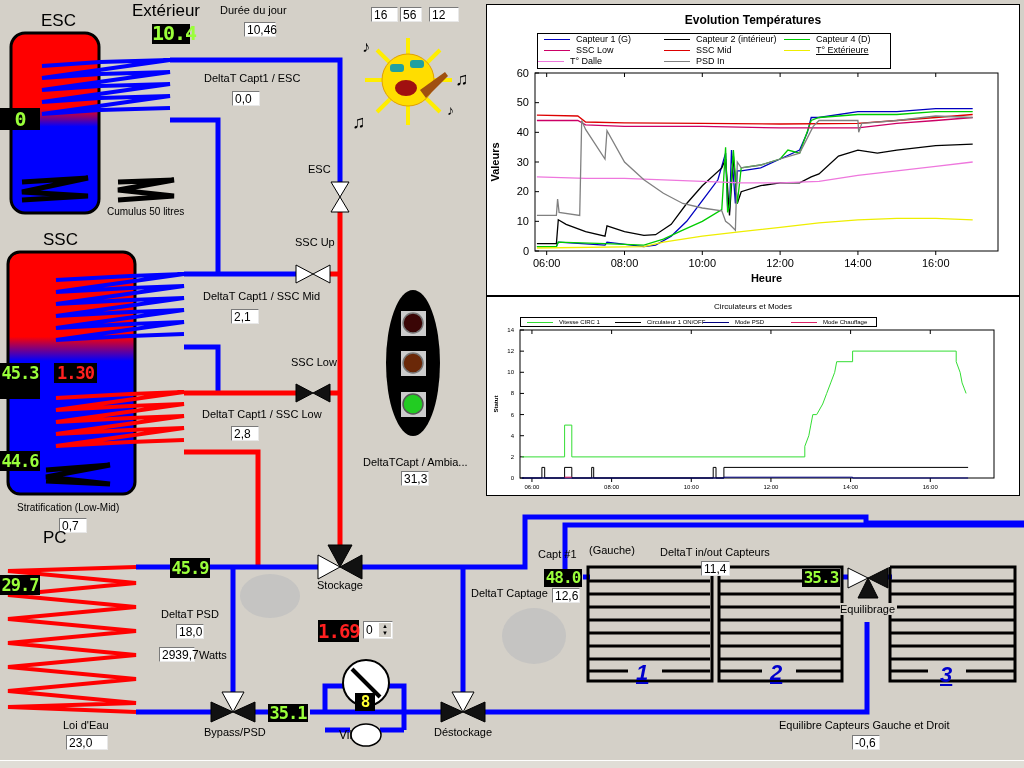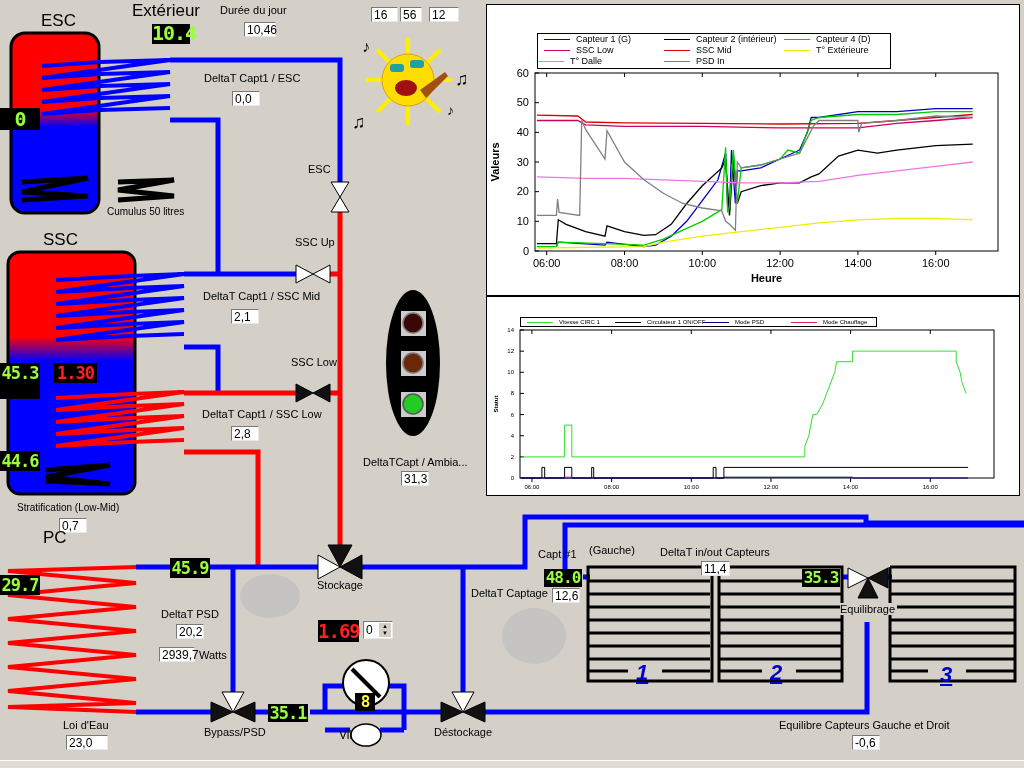--- a/index.html
+++ b/index.html
@@ -212,21 +212,21 @@
 <div class="lbl" style="left:17px;top:502px;font-size:10px">Stratification (Low-Mid)</div>
 <div class="box" style="left:59px;top:518px;width:28px">0,7</div>
 
 <div class="lbl" style="left:363px;top:456px">DeltaTCapt / Ambia...</div>
 <div class="box" style="left:401px;top:471px;width:28px">31,3</div>
 
 <div class="lbl-big" style="left:43px;top:528px">PC</div>
 <div class="lcd green" style="left:0;top:575px;width:40px;height:20px;font-size:17px;line-height:20px">29.7</div>
 <div class="lcd green" style="left:170px;top:558px;width:40px;height:20px;font-size:17px;line-height:20px">45.9</div>
 <div class="lbl" style="left:161px;top:608px">DeltaT PSD</div>
-<div class="box" style="left:176px;top:624px;width:28px">20,2</div>
+<div class="box" style="left:176px;top:624px;width:28px">18,0</div>
 <div class="box" style="left:159px;top:647px;width:36px">2939,7</div>
 <div class="lbl" style="left:199px;top:649px">Watts</div>
 <div class="lbl" style="left:63px;top:719px">Loi d'Eau</div>
 <div class="box" style="left:66px;top:735px;width:42px">23,0</div>
 <div class="lbl" style="left:204px;top:726px">Bypass/PSD</div>
 <div class="lbl" style="left:317px;top:579px">Stockage</div>
 <div class="lbl" style="left:434px;top:726px">Déstockage</div>
 <div class="lcd green" style="left:268px;top:704px;width:40px;height:18px;font-size:17px;line-height:18px">35.1</div>
 <div class="lcd red" style="left:318px;top:620px;width:41px;height:22px;font-size:19px;line-height:22px">1.69</div>
 <div class="box" style="left:363px;top:621px;width:30px;height:18px;line-height:16px">
@@ -246,27 +246,28 @@
 <div class="box" style="left:701px;top:561px;width:29px">11,4</div>
 <div class="lcd green" style="left:802px;top:569px;width:38px;height:18px;font-size:16px;line-height:18px">35.3</div>
 <div class="lbl" style="left:840px;top:603px;background:#d4d0c8">Equilibrage</div>
 <div class="lbl" style="left:636px;top:660px;font-size:22px;font-weight:bold;font-style:italic;color:#0000cc;text-decoration:underline">1</div>
 <div class="lbl" style="left:770px;top:660px;font-size:22px;font-weight:bold;font-style:italic;color:#0000cc;text-decoration:underline">2</div>
 <div class="lbl" style="left:940px;top:662px;font-size:22px;font-weight:bold;font-style:italic;color:#0000cc;text-decoration:underline">3</div>
 <div class="lbl" style="left:779px;top:719px">Equilibre Capteurs Gauche et Droit</div>
 <div class="box" style="left:852px;top:735px;width:28px">-0,6</div>
 
 <div class="chart-panel" style="left:486px;top:4px;width:532px;height:290px">
+  <div class="chart-title" style="left:0;top:8px;width:532px">Evolution Températures</div>
   <div class="abs" id="legend1" style="left:50px;top:28px;width:352px;height:34px;border:1px solid #000">
       <div class="abs" style="left: 6px; top: 0px; font-size: 9px; white-space: nowrap; line-height: 11px;"><span style="display: inline-block; width: 26px; height: 1px; background: rgb(0, 0, 192); vertical-align: middle; margin-right: 6px;"></span><span>Capteur 1 (G)</span></div>
       <div class="abs" style="left: 126px; top: 0px; font-size: 9px; white-space: nowrap; line-height: 11px;"><span style="display: inline-block; width: 26px; height: 1px; background: rgb(0, 0, 0); vertical-align: middle; margin-right: 6px;"></span><span>Capteur 2 (intérieur)</span></div>
       <div class="abs" style="left: 246px; top: 0px; font-size: 9px; white-space: nowrap; line-height: 11px; text-align: center;"><span style="display: inline-block; width: 26px; height: 1px; background: rgb(0, 204, 0); vertical-align: middle; margin-right: 6px;"></span><span>Capteur 4 (D)</span></div>
       <div class="abs" style="left: 6px; top: 11px; font-size: 9px; white-space: nowrap; line-height: 11px;"><span style="display: inline-block; width: 26px; height: 1px; background: rgb(204, 0, 102); vertical-align: middle; margin-right: 6px;"></span><span>SSC Low</span></div>
       <div class="abs" style="left: 126px; top: 11px; font-size: 9px; white-space: nowrap; line-height: 11px;"><span style="display: inline-block; width: 26px; height: 1px; background: rgb(221, 0, 0); vertical-align: middle; margin-right: 6px;"></span><span>SSC Mid</span></div>
-      <div class="abs" style="left: 246px; top: 11px; font-size: 9px; white-space: nowrap; line-height: 11px;"><span style="display: inline-block; width: 26px; height: 1px; background: rgb(238, 238, 0); vertical-align: middle; margin-right: 6px;"></span><span>T° Extérieure</span></div>
+      <div class="abs" style="left: 246px; top: 11px; font-size: 9px; white-space: nowrap; line-height: 11px; text-decoration: underline;"><span style="display: inline-block; width: 26px; height: 1px; background: rgb(238, 238, 0); vertical-align: middle; margin-right: 6px;"></span><span>T° Extérieure</span></div>
       <div class="abs" style="left: 0; top: 22px; font-size: 9px; white-space: nowrap; line-height: 11px;"><span style="display: inline-block; width: 26px; height: 1px; background: rgb(238, 119, 221); vertical-align: middle; margin-right: 6px;"></span><span>T° Dalle</span></div>
       <div class="abs" style="left: 126px; top: 22px; font-size: 9px; white-space: nowrap; line-height: 11px;"><span style="display: inline-block; width: 26px; height: 1px; background: rgb(128, 128, 128); vertical-align: middle; margin-right: 6px;"></span><span>PSD In</span></div>
     </div>
   <svg id="chart1" style="left:0;top:0" width="532" height="290">
       <rect x="48" y="68" width="463" height="178" fill="none" stroke="#000"></rect>
       <line x1="48" x2="52" y1="246" y2="246" stroke="#000"></line>
       <text x="42" y="249.66666666666666" text-anchor="end" font-size="11" font-family="Liberation Sans, sans-serif">0</text>
       <line x1="48" x2="52" y1="216.33333333333334" y2="216.33333333333334" stroke="#000"></line>
       <text x="42" y="220" text-anchor="end" font-size="11" font-family="Liberation Sans, sans-serif">10</text>
       <line x1="48" x2="52" y1="186.66666666666669" y2="186.66666666666669" stroke="#000"></line>
@@ -304,20 +305,21 @@
       <path d="M49.9,241.6L69.4,241.6L71.3,237.1L118.0,238.6L156.9,240.1L176.4,234.1L195.8,225.2L215.3,216.3L234.8,204.5L238.6,142.2L240.6,207.4L242.5,201.5L246.4,145.1L250.3,198.5L254.2,162.9L273.7,160.0L293.1,154.0L300.9,145.1L312.6,148.1L324.2,115.5L332.0,112.5L370.9,109.5L409.8,109.5L448.7,106.6L485.7,106.6" fill="none" stroke="#00cc00" stroke-width="1.3"></path>
       <path d="M49.9,115.5L90.8,115.5L98.6,119.9L137.5,121.4L215.3,121.4L293.1,122.9L370.9,122.9L409.8,118.4L448.7,115.5L485.7,112.5" fill="none" stroke="#cc0066" stroke-width="1.3"></path>
       <path d="M49.9,110.1L90.8,111.0L98.6,117.0L137.5,117.8L215.3,118.4L293.1,119.0L370.9,118.4L409.8,115.5L448.7,112.5L485.7,109.5" fill="none" stroke="#dd0000" stroke-width="1.3"></path>
       <path d="M49.9,243.0L156.9,241.6L176.4,237.1L215.3,231.2L254.2,226.7L293.1,222.3L332.0,217.8L370.9,214.8L409.8,213.4L448.7,213.4L485.7,214.8" fill="none" stroke="#eeee00" stroke-width="1.3"></path>
       <path d="M49.9,171.8L98.6,173.3L137.5,173.3L176.4,174.8L215.3,176.3L254.2,177.8L293.1,177.8L332.0,176.3L370.9,170.4L409.8,165.9L448.7,161.4L485.7,157.0" fill="none" stroke="#ee77dd" stroke-width="1.3"></path>
       <path d="M49.9,210.4L69.4,210.4L70.6,194.1L72.1,207.4L92.7,210.4L94.7,115.5L98.6,124.4L118.0,154.0L120.0,125.8L137.5,157.0L156.9,174.8L176.4,188.2L195.8,198.5L215.3,203.0L234.8,205.9L238.6,216.3L242.5,219.3L248.4,225.2L250.3,157.0L254.2,162.9L273.7,160.0L293.1,154.0L312.6,148.1L326.2,121.4L332.0,115.5L370.9,115.5L371.7,127.3L374.8,118.4L409.8,115.5L448.7,111.0L485.7,112.5" fill="none" stroke="#808080" stroke-width="1.3"></path>
     </svg>
 </div>
 
 <div class="chart-panel" style="left:486px;top:296px;width:532px;height:198px">
+  <div class="chart-title" style="left:0;top:5px;width:532px;font-size:8px;font-weight:normal">Circulateurs et Modes</div>
   <div class="abs" id="legend2" style="left:33px;top:20px;width:355px;height:8px;border:1px solid #000">
       <div class="abs" style="left: 6px; top: 0px; font-size: 6px; white-space: nowrap; line-height: 8px;"><span style="display: inline-block; width: 26px; height: 1px; background: rgb(51, 221, 51); vertical-align: middle; margin-right: 6px;"></span><span>Vitesse CIRC 1</span></div>
       <div class="abs" style="left: 94px; top: 0px; font-size: 6px; white-space: nowrap; line-height: 8px;"><span style="display: inline-block; width: 26px; height: 1px; background: rgb(0, 0, 0); vertical-align: middle; margin-right: 6px;"></span><span>Circulateur 1 ON/OFF</span></div>
       <div class="abs" style="left: 182px; top: 0px; font-size: 6px; white-space: nowrap; line-height: 8px;"><span style="display: inline-block; width: 26px; height: 1px; background: rgb(0, 0, 128); vertical-align: middle; margin-right: 6px;"></span><span>Mode PSD</span></div>
       <div class="abs" style="left: 270px; top: 0px; font-size: 6px; white-space: nowrap; line-height: 8px;"><span style="display: inline-block; width: 26px; height: 1px; background: rgb(221, 34, 102); vertical-align: middle; margin-right: 6px;"></span><span>Mode Chauffage</span></div>
     </div>
   <svg id="chart2" style="left:0;top:0" width="532" height="198">
       <rect x="33" y="33" width="474" height="148" fill="none" stroke="#000"></rect>
       <line x1="33" x2="37" y1="181" y2="181" stroke="#000"></line>
       <text x="27" y="183" text-anchor="end" font-size="6" font-family="Liberation Sans, sans-serif">0</text>

